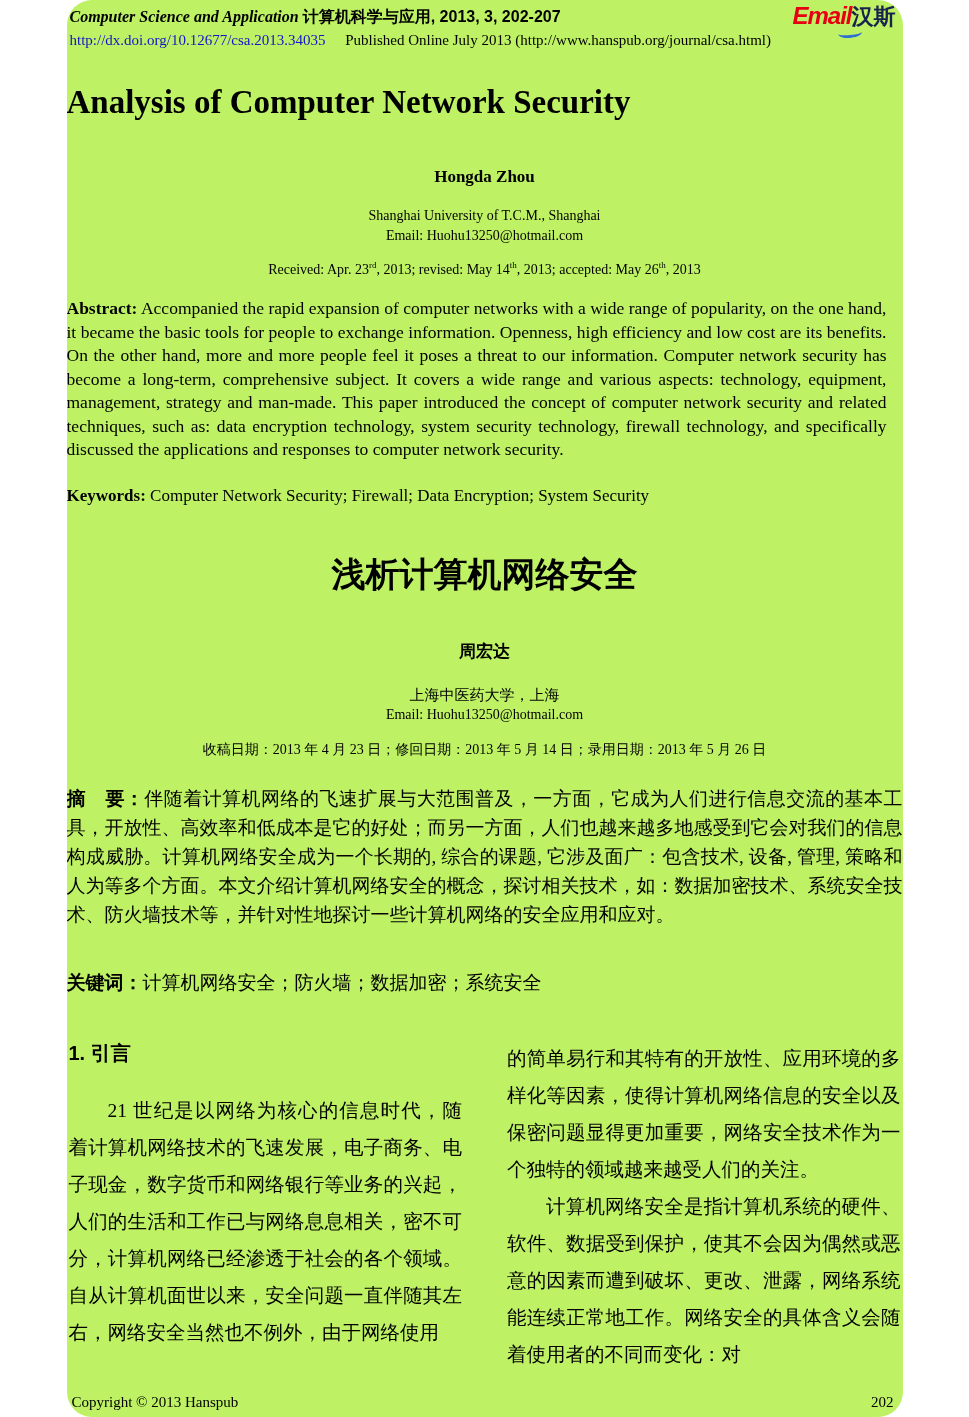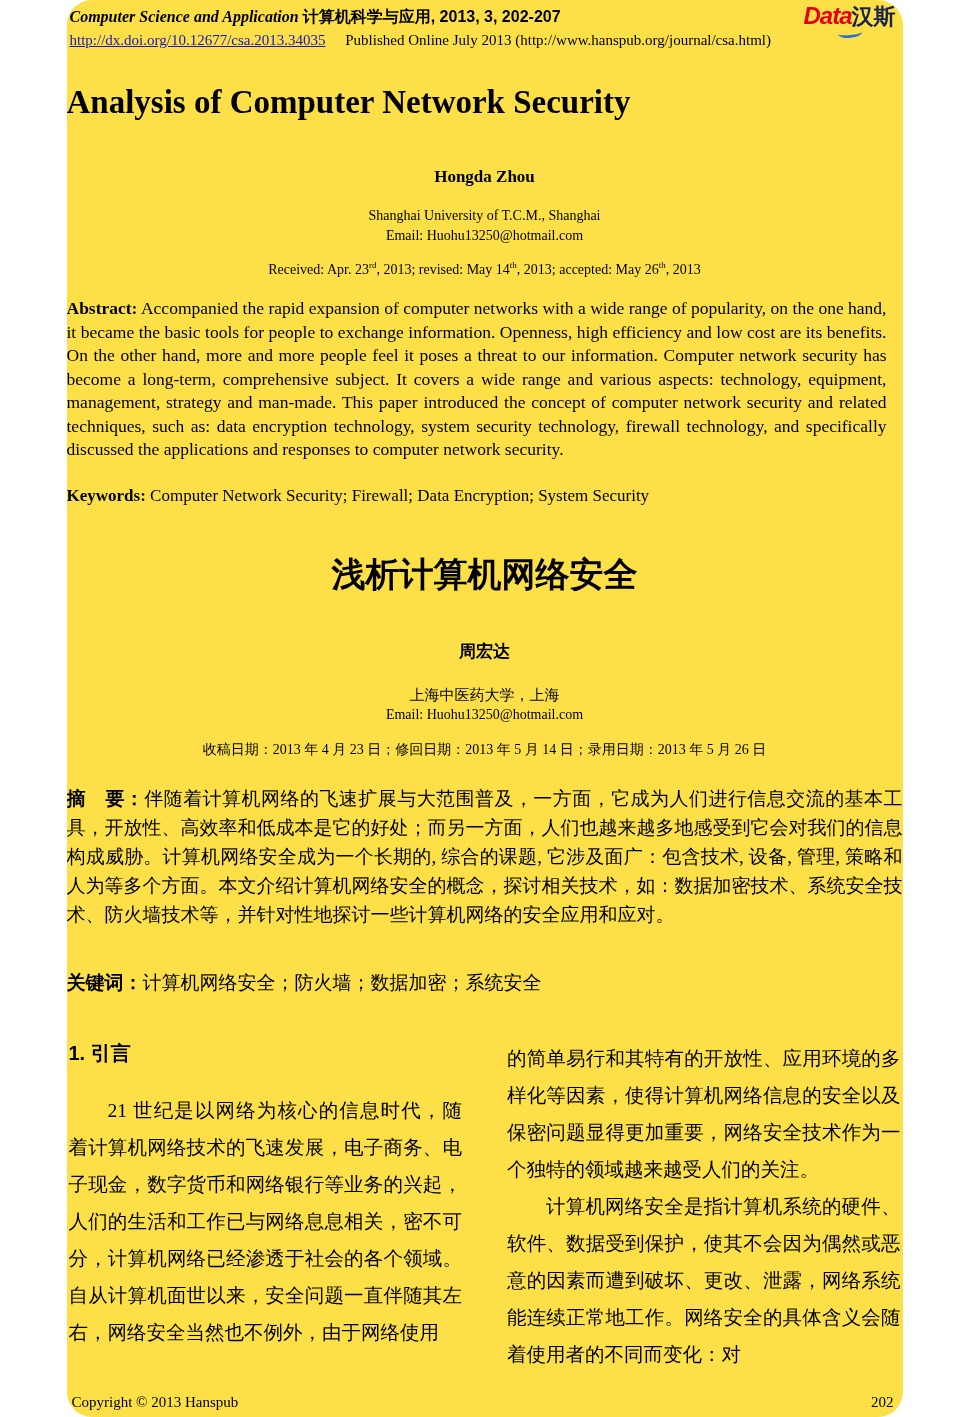--- a/index.html
+++ b/index.html
@@ -1,29 +1,29 @@
 <!DOCTYPE html>
 <html><head>
 <meta charset="utf-8">
 <style>
   html,body { margin:0; padding:0; background:#ffffff; }
   .page {
     position:relative; width:836px; height:1417px; margin:0 auto;
-    background:#fde047; color:#000;
+    background:#bef264; color:#000;
     font-family:"Liberation Serif", serif;
     overflow:hidden;
     border-radius:25px;
   }
   
   .hdr { position:relative; padding:7px 4px 0 3px; }
   .hdr-l1 { font-size:16px; line-height:19px; }
   .jname { font-weight:bold; font-style:italic; }
   .jzh { font-weight:bold; font-family:"Liberation Sans", sans-serif; }
   .hdr-l2 { font-size:15px; line-height:18px; margin-top:5px; }
-  .doi { color:#1215c9; text-decoration:underline; cursor:pointer;text-align:right; }
+  .doi { color:#1215c9; cursor:pointer;text-align:right; }
   .pub { margin-left:16px; }
   .logo { position:absolute; top:4px; right:7px; line-height:1; white-space:nowrap; }
   .logo-latin { color:#e60012; font-weight:bold; font-style:italic; font-size:24px; font-family:"Liberation Sans", sans-serif; letter-spacing:-1px; }
   .logo-cjk { color:#17234d; font-weight:bold; font-size:22px; font-family:"Liberation Sans", sans-serif; position:relative; }
   .logo-swoosh { position:absolute; right:34px; top:24px; width:24px; height:7px;
     border-bottom:3px solid #2f6fd0; border-radius:50%; transform:rotate(-5deg); }
   
   .title-en { font-size:33px; font-weight:bold; margin:34px 0 0 0; line-height:38px; }
   .author-en { font-size:17px; font-weight:bold; text-align:center; margin-top:46px; line-height:20px; }
   .affil-en { font-size:14px; text-align:center; margin-top:20px; line-height:17px; }
@@ -62,21 +62,21 @@
   <div class="hdr">
     <div class="hdr-l1">
       <span class="jname">Computer Science and Application</span>
       <span class="jzh">计算机科学与应用, 2013, 3, 202-207</span>
     </div>
     <div class="hdr-l2">
       <a class="doi">http://dx.doi.org/10.12677/csa.2013.34035</a>
       <span class="pub">Published Online July 2013 (http://www.hanspub.org/journal/csa.html)</span>
     </div>
     <div class="logo">
-      <span class="logo-latin">Data</span><span class="logo-cjk">汉斯</span>
+      <span class="logo-latin">Email</span><span class="logo-cjk">汉斯</span>
       <span class="logo-swoosh"></span>
     </div>
   </div>
 
   <h1 class="title-en">Analysis of Computer Network Security</h1>
   <div class="author-en">Hongda Zhou</div>
   <div class="affil-en">Shanghai University of T.C.M., Shanghai</div>
   <div class="email-en">Email: Huohu13250@hotmail.com</div>
 
   <div class="received">

